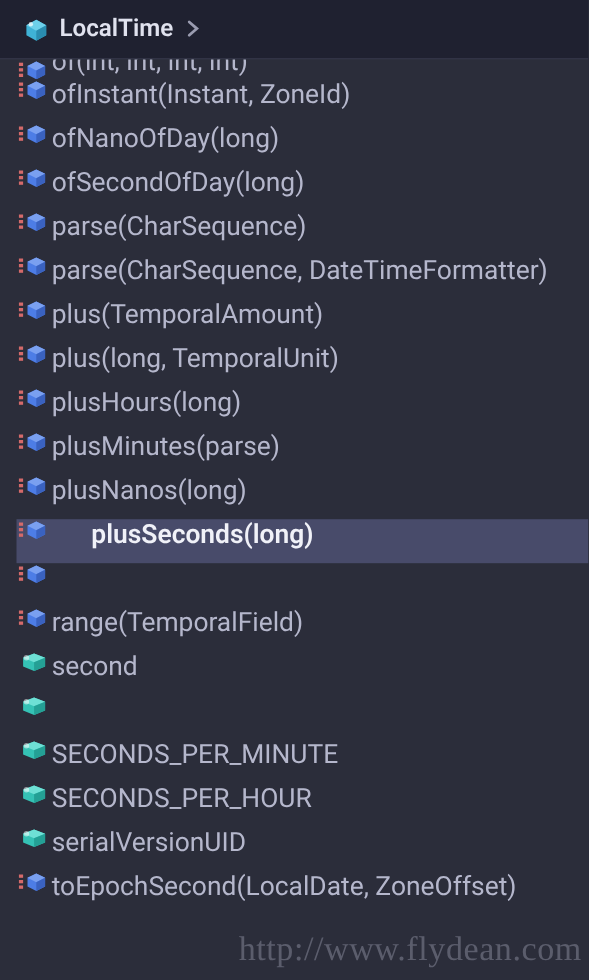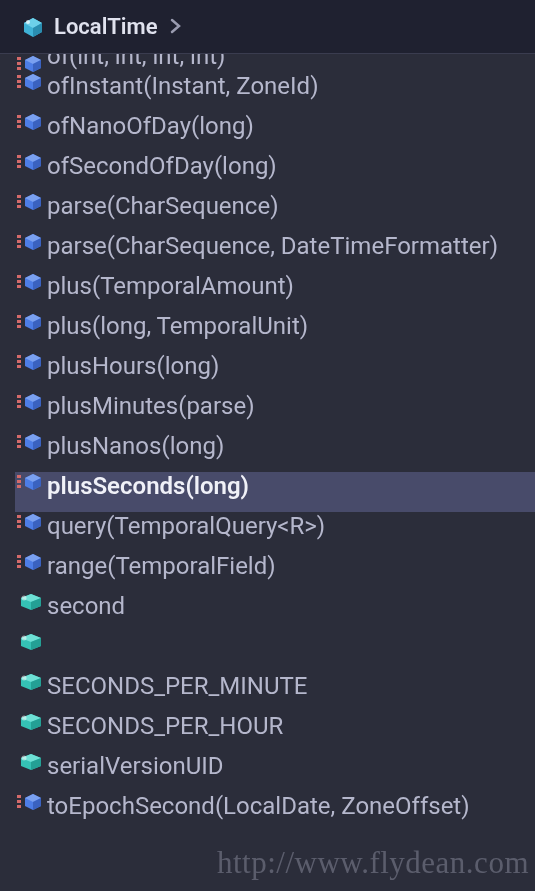--- a/index.html
+++ b/index.html
@@ -53,20 +53,21 @@
     }
     .list-item.partial-top {
       height: 18px;
       overflow: hidden;
     }
     .list-item.partial-top .item-text {
       transform: translateY(-12px);
     }
     .list-item.selected {
       background: #484b6a;
+      gap: 36px;
     }
     .list-item.selected .item-text {
       color: #f0f1f8;
       font-weight: 600;
     }
     .item-icon {
       width: 26px;
       height: 20px;
       margin-right: 4px;
       display: flex;
@@ -275,21 +276,20 @@
       <span class="item-icon method-icon">
         <svg width="26" height="20" viewBox="0 0 26 20">
     <rect x="0" y="3" width="4" height="3" fill="#d46a6a"></rect>
     <rect x="0" y="8" width="4" height="3" fill="#d46a6a"></rect>
     <rect x="0" y="13" width="4" height="3" fill="#d46a6a"></rect>
     <polygon points="16,2 24,6 24,14 16,18 8,14 8,6" fill="#4d7de6"></polygon>
     <polygon points="16,2 24,6 16,10 8,6" fill="#7aa0f0"></polygon>
     <polygon points="16,10 24,6 24,14 16,18" fill="#3a62c0"></polygon>
   </svg>
       </span>
-      <span class="item-text">query(TemporalQuery&lt;R&gt;)</span>
     </div>
     <div class="list-item">
       <span class="item-icon method-icon">
         <svg width="26" height="20" viewBox="0 0 26 20">
     <rect x="0" y="3" width="4" height="3" fill="#d46a6a"></rect>
     <rect x="0" y="8" width="4" height="3" fill="#d46a6a"></rect>
     <rect x="0" y="13" width="4" height="3" fill="#d46a6a"></rect>
     <polygon points="16,2 24,6 24,14 16,18 8,14 8,6" fill="#4d7de6"></polygon>
     <polygon points="16,2 24,6 16,10 8,6" fill="#7aa0f0"></polygon>
     <polygon points="16,10 24,6 24,14 16,18" fill="#3a62c0"></polygon>

